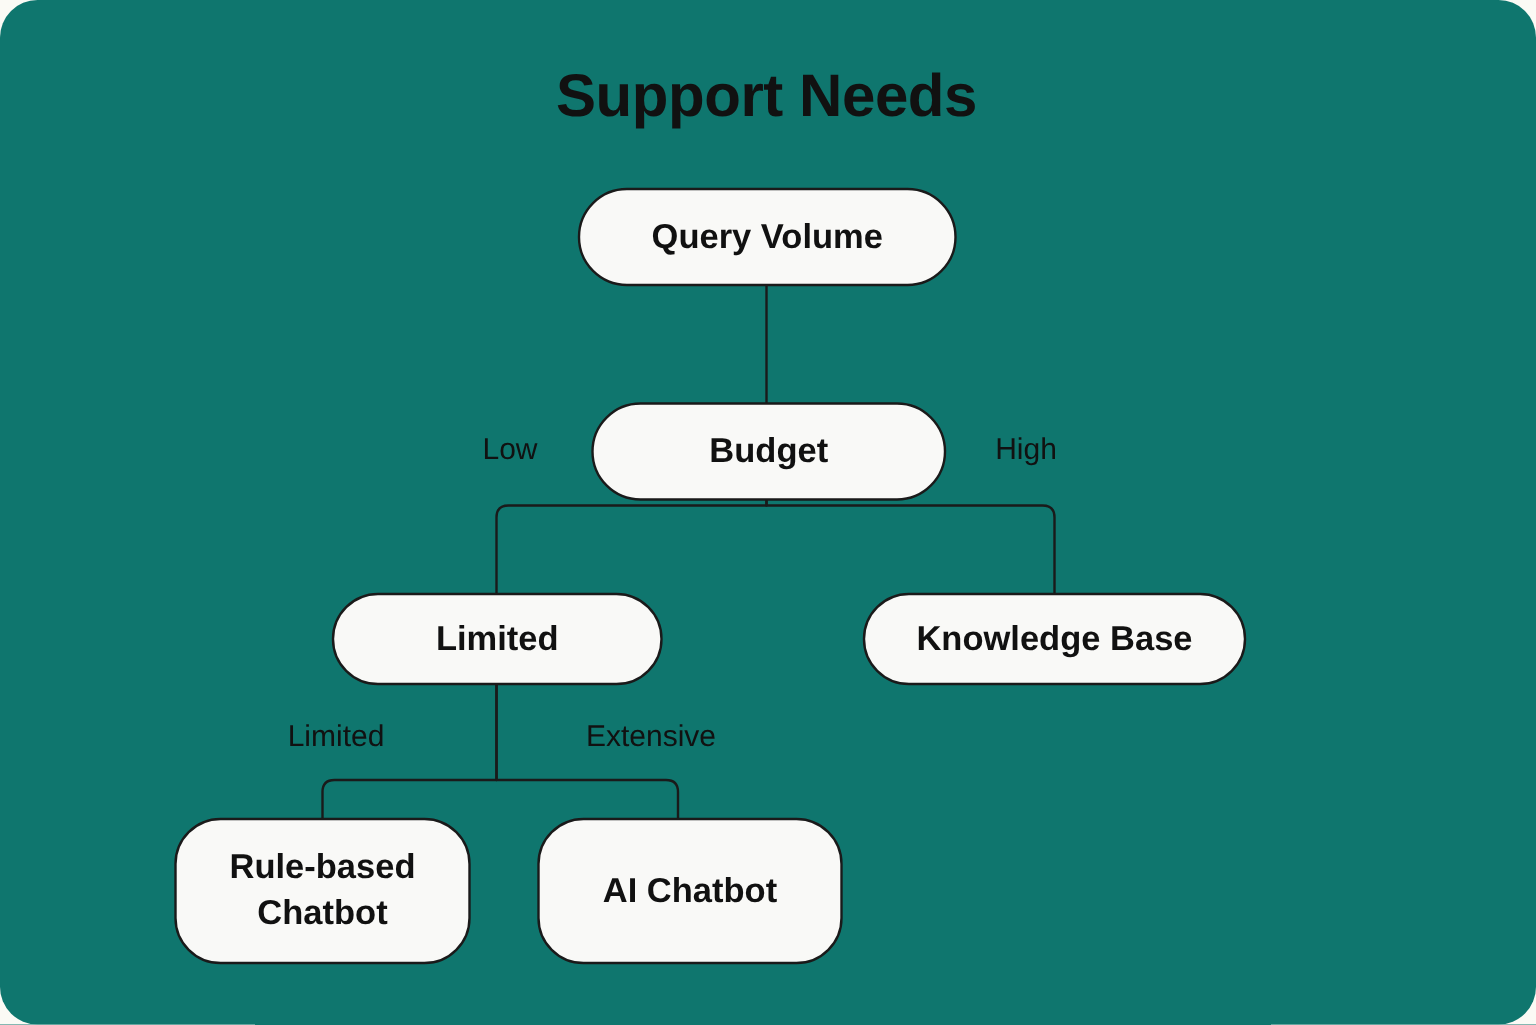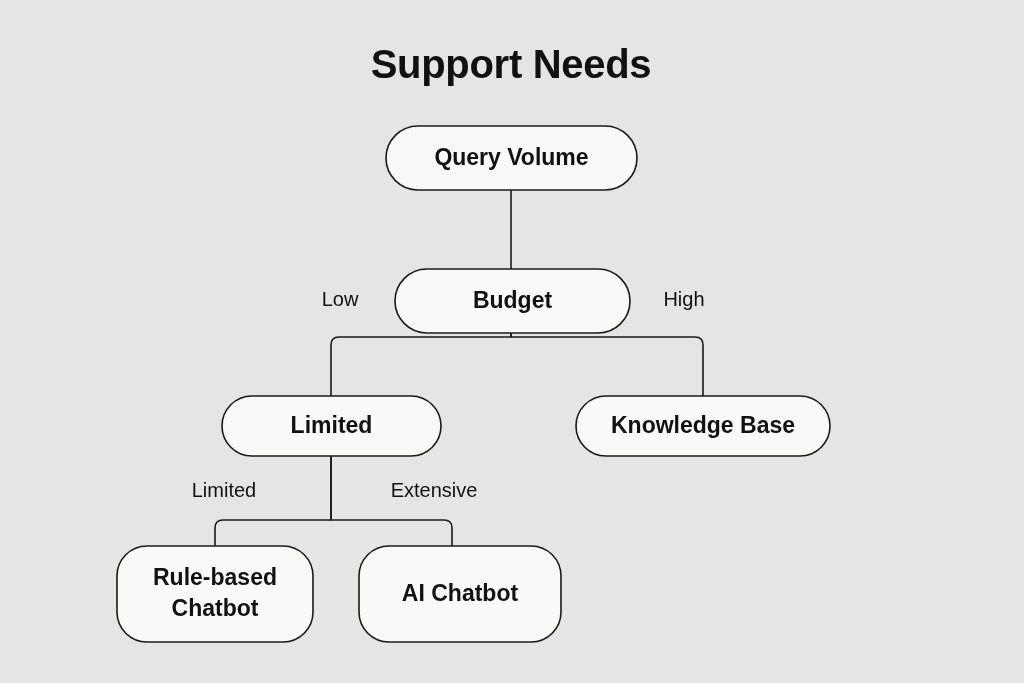--- a/index.html
+++ b/index.html
@@ -11,21 +11,22 @@
     width: 1024px;
     height: 683px;
     background: #FBFAF5;
     font-family: "Liberation Sans", sans-serif;
     overflow: hidden;
   }
   #diagram-root {
     position: relative;
     width: 1024px;
     height: 683px;
-    background: #e5e5e5;
+    background: #0f766e;
+    border-radius: 25px;
   }
   svg#flowchart {
     display: block;
     width: 1024px;
     height: 683px;
   }
   .node-shape {
     fill: #F9F9F7;
     stroke: #1A1A1A;
     stroke-width: 1.6;

